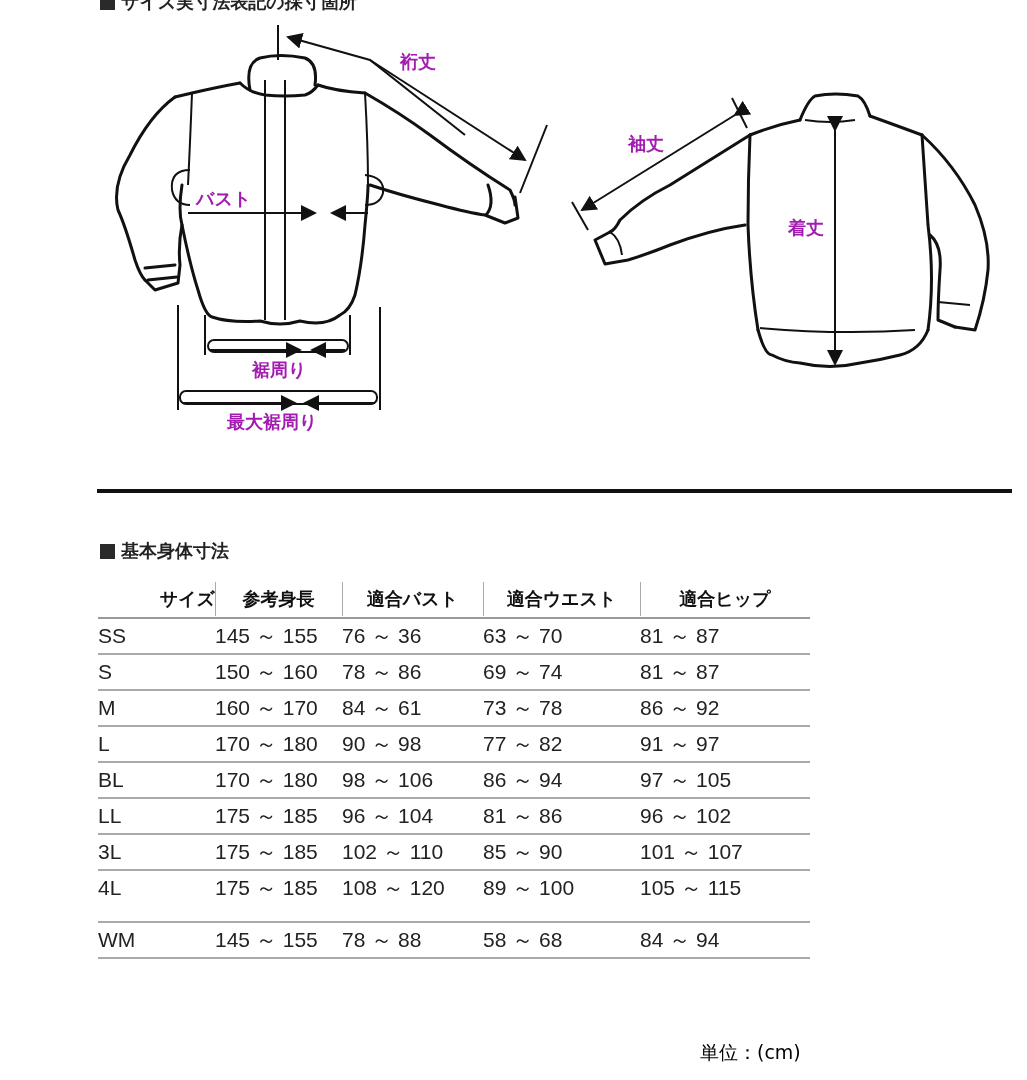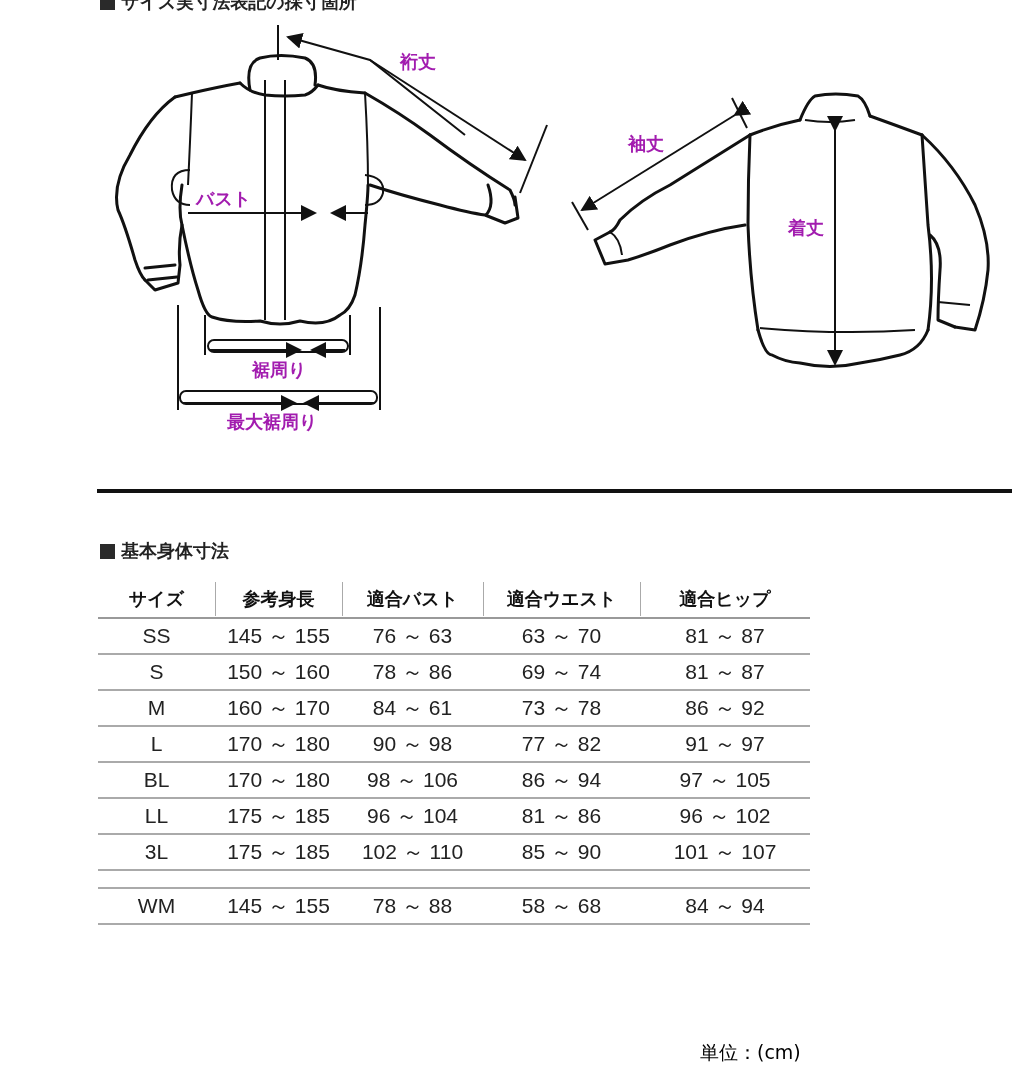--- a/index.html
+++ b/index.html
@@ -22,27 +22,27 @@
 
   #size-table { position: absolute; left: 98px; top: 580px; width: 712px; border-collapse: collapse; }
   #size-table th {
     font-size: 18px; font-weight: bold; height: 37px; padding: 0; color: #111;
     border-bottom: 2px solid #999; position: relative;
   }
   #size-table th + th::before {
     content: ""; position: absolute; left: 0; top: 2px; height: 34px; border-left: 1px solid #aaa;
   }
   #size-table td {
-    font-size: 21px; height: 34px; padding: 0; text-align: center; color: #222;
+    font-size: 21px; height: 34px; padding: 0; text-align: left; color: #222;
     border-bottom: 2px solid #aaa;
     font-family: "Liberation Sans", "DejaVu Sans", sans-serif; white-space: nowrap;
   }
   #size-table tr.gap td { height: 16px; border-bottom: 2px solid #aaa; }
   #size-table tr.last td { border-bottom: none; }
-  .c0 { width: 117px; } .c1 { width: 127px; } .c2 { width: 141px; } .c3 { width: 157px; } .c4 { width: 170px; }
+  .c0 { width: 117px; text-align: right; } .c1 { width: 127px; } .c2 { width: 141px; } .c3 { width: 157px; } .c4 { width: 170px; }
   #unit-note { position: absolute; left: 700px; top: 1040px; font-size: 19px; color: #000000; white-space: nowrap; }
 </style>
 </head>
 <body>
 
 <div id="title-1" class="section-title">
   <span class="sq"></span>
   <span>サイズ実寸法表記の採寸箇所</span>
 </div>
 
@@ -161,21 +161,21 @@
       <th class="c1">参考身長</th>
       <th class="c2">適合バスト</th>
       <th class="c3">適合ウエスト</th>
       <th class="c4">適合ヒップ</th>
     </tr>
   </thead>
   <tbody id="tbody">
       <tr>
         <td>SS</td>
         <td>145 ～ 155</td>
-        <td>76 ～ 63</td>
+        <td>76 ～ 36</td>
         <td>63 ～ 70</td>
         <td>81 ～ 87</td>
       </tr>
       <tr>
         <td>S</td>
         <td>150 ～ 160</td>
         <td>78 ～ 86</td>
         <td>69 ～ 74</td>
         <td>81 ～ 87</td>
       </tr>
@@ -207,20 +207,27 @@
         <td>81 ～ 86</td>
         <td>96 ～ 102</td>
       </tr>
       <tr>
         <td>3L</td>
         <td>175 ～ 185</td>
         <td>102 ～ 110</td>
         <td>85 ～ 90</td>
         <td>101 ～ 107</td>
       </tr>
+      <tr>
+        <td style="border-bottom: none;">4L</td>
+        <td style="border-bottom: none;">175 ～ 185</td>
+        <td style="border-bottom: none;">108 ～ 120</td>
+        <td style="border-bottom: none;">89 ～ 100</td>
+        <td style="border-bottom: none;">105 ～ 115</td>
+      </tr>
       <tr class="gap">
         <td colspan="5"></td>
       </tr>
       <tr>
         <td>WM</td>
         <td>145 ～ 155</td>
         <td>78 ～ 88</td>
         <td>58 ～ 68</td>
         <td>84 ～ 94</td>
       </tr>

